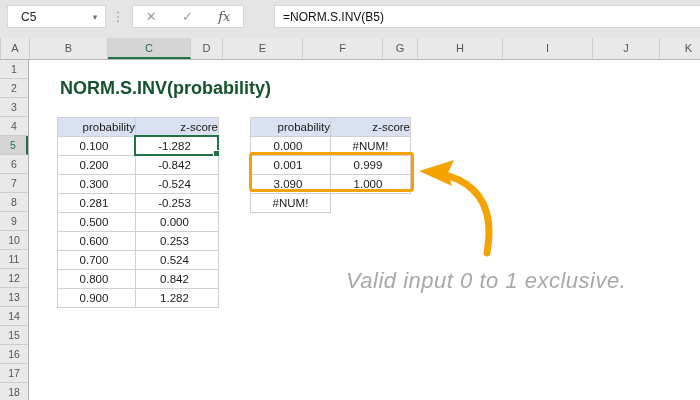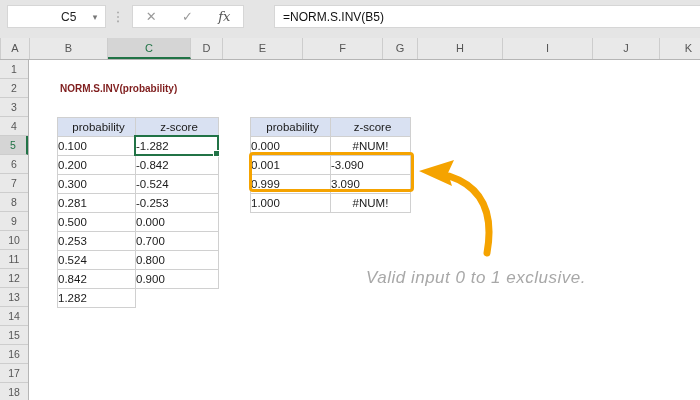--- a/index.html
+++ b/index.html
@@ -5,56 +5,56 @@
   html,body{margin:0;padding:0;background:#fff;}
   #frame{
     position:relative;width:700px;height:400px;overflow:hidden;
     font-family:"Liberation Sans",sans-serif;background:#fff;
     -webkit-font-smoothing:antialiased;
   }
   
   #topbar{position:absolute;left:0;top:0;width:700px;height:38px;background:#e5e5e5;}
   .tb-box{position:absolute;top:5px;height:23px;background:#fff;border:1px solid #d6d6d6;box-sizing:border-box;}
   #namebox{left:7px;width:99px;display:flex;align-items:center;}
-  #namebox .nb-text{flex:1;padding-left:13px;font-size:12px;color:#222;margin-left:40px;}
+  #namebox .nb-text{flex:1;padding-left:13px;font-size:12px;color:#222;}
   #namebox .nb-arrow{width:20px;text-align:center;color:#777;font-size:9px;}
   #dots{position:absolute;left:111px;top:5px;height:23px;width:14px;display:flex;align-items:center;justify-content:center;color:#9a9a9a;font-size:13px;}
   #iconbox{left:132px;width:112px;display:flex;align-items:center;justify-content:space-around;}
   .fb-x,.fb-check{color:#9a9a9a;font-size:13px;}
   .fb-fx{font-family:"DejaVu Serif",serif;font-style:italic;color:#555;font-size:13px;}
   #formulabox{left:250px;width:450px;display:flex;align-items:center;margin-left:24px;}
   #formulabox .formula-text{padding-left:8px;font-size:12px;color:#111;}
   
   #colheaders{position:absolute;left:0;top:38px;width:700px;height:22px;background:#e9e9e9;border-bottom:1px solid #b5b5b5;box-sizing:border-box;display:flex;}
   #corner{width:29px;height:100%;position:relative;border-right:1px solid #cdcdcd;box-sizing:border-box;background:#e9e9e9;}
   .ch{height:100%;box-sizing:border-box;border-right:1px solid #cdcdcd;text-align:center;font-size:11px;color:#555;line-height:21px;flex:0 0 auto;}
   .ch.sel{background:#d5d5d5;color:#217346;border-bottom:2px solid #217346;}
   
   #rowheaders{position:absolute;left:0;top:60px;width:29px;height:340px;background:#e9e9e9;border-right:1px solid #b5b5b5;box-sizing:border-box;}
   .rh{height:19px;box-sizing:border-box;border-bottom:1px solid #cdcdcd;text-align:center;font-size:10.5px;color:#555;line-height:18px;}
   .rh.sel{background:#d5d5d5;color:#217346;border-right:2px solid #217346;}
   
   #canvas{position:absolute;left:29px;top:60px;width:671px;height:340px;background:#fff;}
-  #sheet-title{position:absolute;left:60px;top:79px;height:19px;line-height:19px;font-size:10px;font-weight:bold;color:#7f1d1d;}
+  #sheet-title{position:absolute;left:60px;top:79px;height:19px;line-height:19px;font-size:18px;font-weight:bold;color:#14532d;}
   
   .xl-table{position:absolute;display:grid;border-top:1px solid #d0d0d0;border-left:1px solid #d0d0d0;background:#fff;}
   .xl-cell{height:19px;box-sizing:border-box;border-right:1px solid #d0d0d0;border-bottom:1px solid #d0d0d0;font-size:11.5px;line-height:18px;color:#1a1a1a;overflow:hidden;white-space:nowrap;}
-  .xl-cell.th{background:var(--hdr-fill,#D9E1F2);padding-left:4px;text-align:center;}
-  .xl-cell.td{text-align:left;padding-right:5px;}
+  .xl-cell.th{background:var(--hdr-fill,#D9E1F2);padding-left:4px;text-align:right;}
+  .xl-cell.td{text-align:center;padding-right:5px;}
   .xl-cell.err{text-align:center;padding-right:0;}
   #left-table{left:57px;top:117px;grid-template-columns:78px 83px;}
   #right-table{left:250px;top:117px;grid-template-columns:80px 80px;}
   
   #selection{position:absolute;left:134px;top:135px;width:85px;height:21px;border:2px solid var(--sel-green,#217346);box-sizing:border-box;z-index:5;}
   #fill-handle{position:absolute;right:-3px;bottom:-3px;width:5px;height:5px;background:var(--sel-green,#217346);border:1px solid #fff;}
   
   #num-highlight{position:absolute;left:249px;top:152px;width:165px;height:40px;border:3px solid var(--orange,#F5A300);border-radius:4px;box-sizing:border-box;z-index:6;background:transparent;}
   #arrow-svg{position:absolute;left:405px;top:150px;width:100px;height:115px;z-index:7;}
   
-  #annotation{position:absolute;left:366px;top:268px;width:310px;font-size:17px;font-style:italic;color:var(--ann-gray,#A8A8A8);letter-spacing:0.5px;}
+  #annotation{position:absolute;left:346px;top:268px;width:310px;font-size:22px;font-style:italic;color:var(--ann-gray,#A8A8A8);letter-spacing:0.5px;}
 </style>
 </head>
 <body>
 
 <div id="frame">
 
   <div id="topbar">
     <div id="namebox" class="tb-box">
       <span class="nb-text">C5</span>
       <span class="nb-arrow">▾</span>
@@ -116,35 +116,35 @@
       <div class="xl-cell td">0.100</div>
       <div class="xl-cell td">-1.282</div>
       <div class="xl-cell td">0.200</div>
       <div class="xl-cell td">-0.842</div>
       <div class="xl-cell td">0.300</div>
       <div class="xl-cell td">-0.524</div>
       <div class="xl-cell td">0.281</div>
       <div class="xl-cell td">-0.253</div>
       <div class="xl-cell td">0.500</div>
       <div class="xl-cell td">0.000</div>
+      <div class="xl-cell td">0.600</div>
       <div class="xl-cell td">0.253</div>
       <div class="xl-cell td">0.700</div>
       <div class="xl-cell td">0.524</div>
       <div class="xl-cell td">0.800</div>
       <div class="xl-cell td">0.842</div>
       <div class="xl-cell td">0.900</div>
       <div class="xl-cell td">1.282</div>
     </div>
   <div id="right-table" class="xl-table">
       <div class="xl-cell th">probability</div>
       <div class="xl-cell th">z-score</div>
       <div class="xl-cell td">0.000</div>
       <div class="xl-cell td err">#NUM!</div>
       <div class="xl-cell td">0.001</div>
-      <div class="xl-cell td">-3.090</div>
       <div class="xl-cell td">0.999</div>
       <div class="xl-cell td">3.090</div>
       <div class="xl-cell td">1.000</div>
       <div class="xl-cell td err">#NUM!</div>
     </div>
 
   <div id="selection">
     <div id="fill-handle"></div>
   </div>
 

